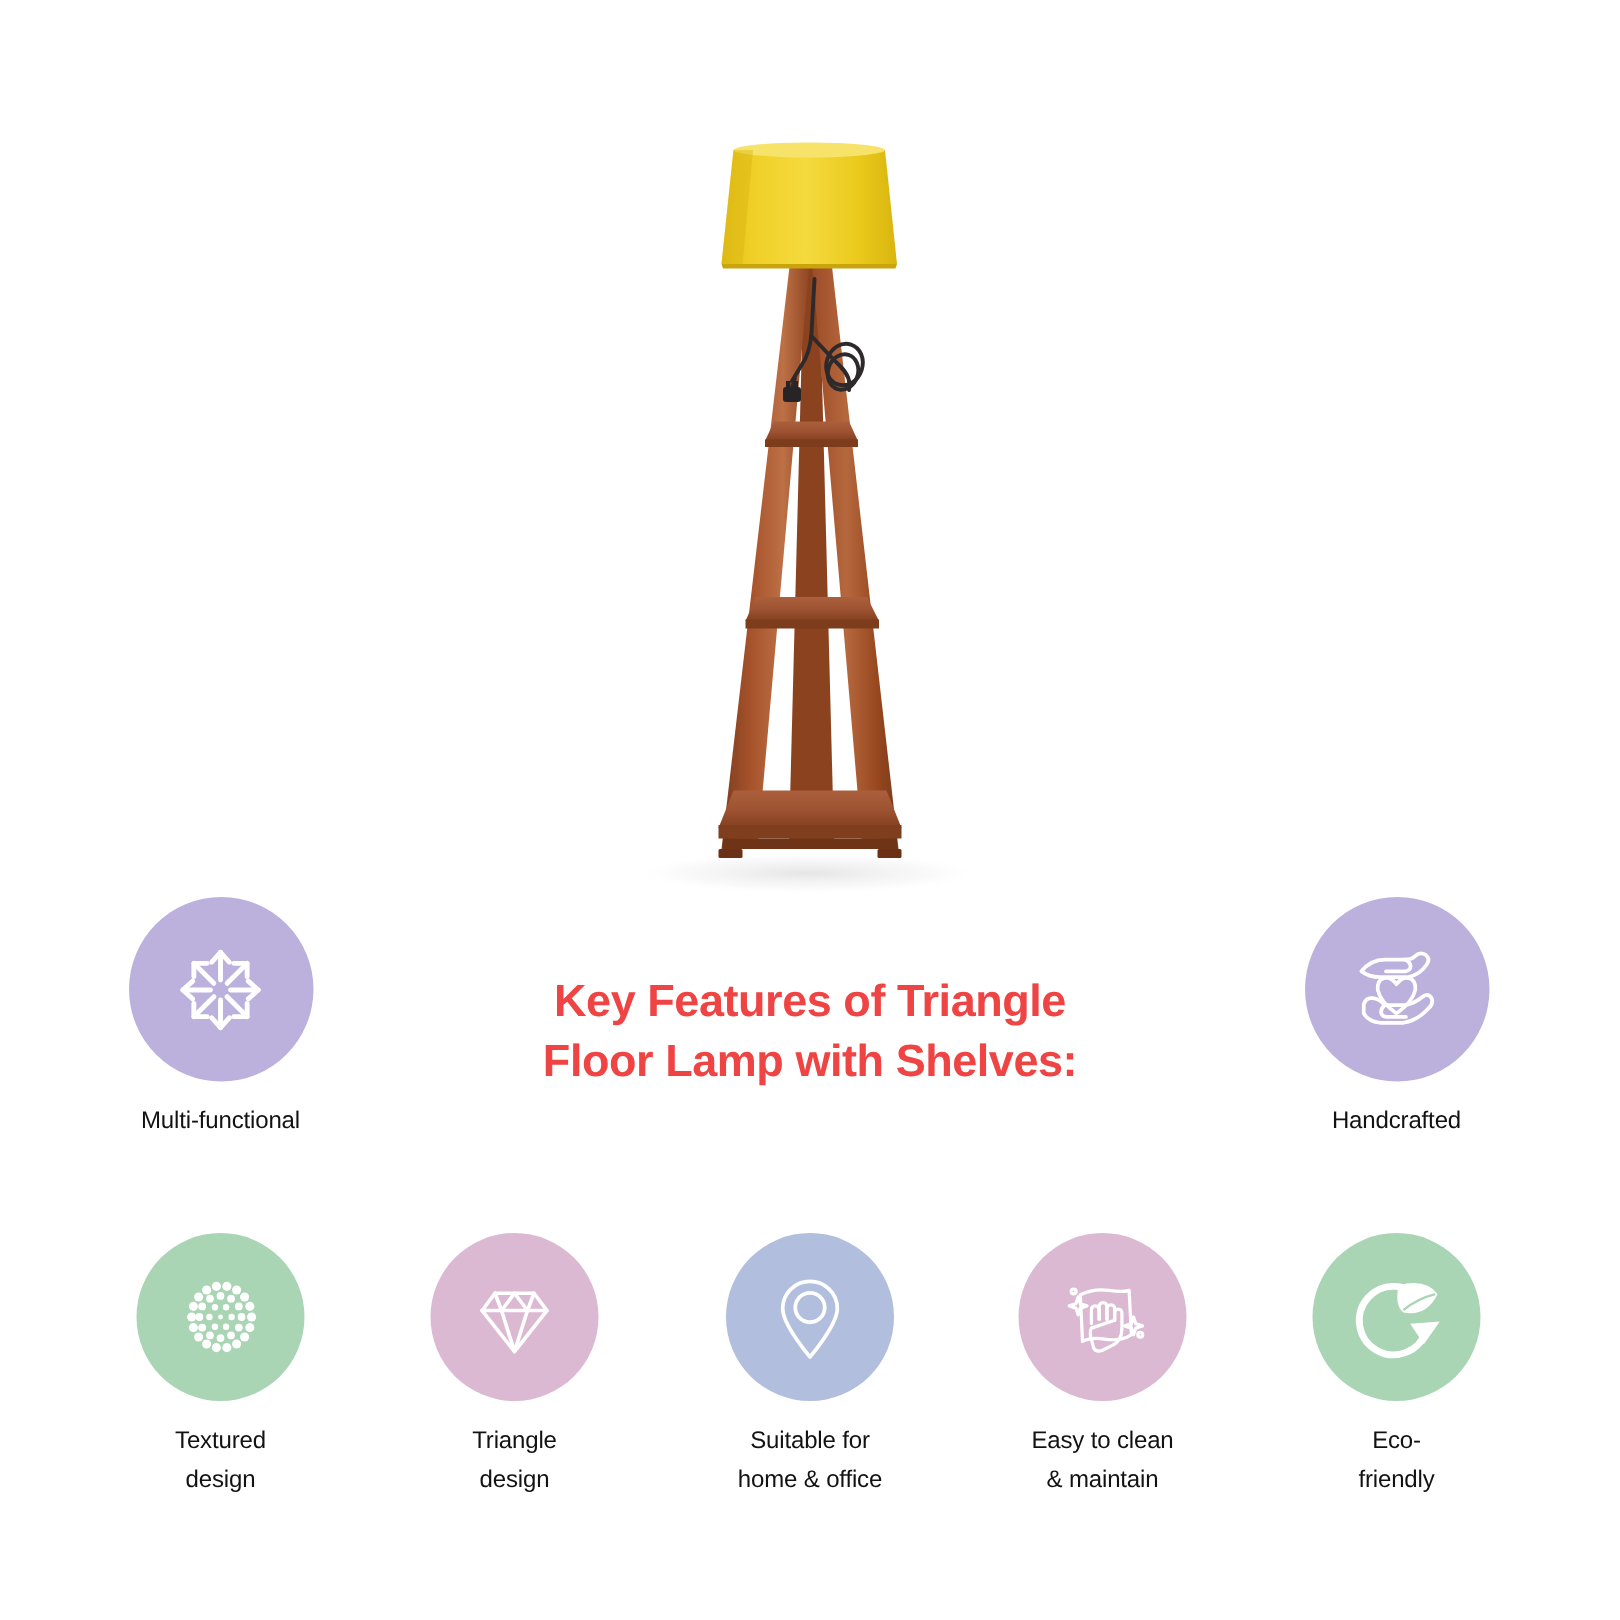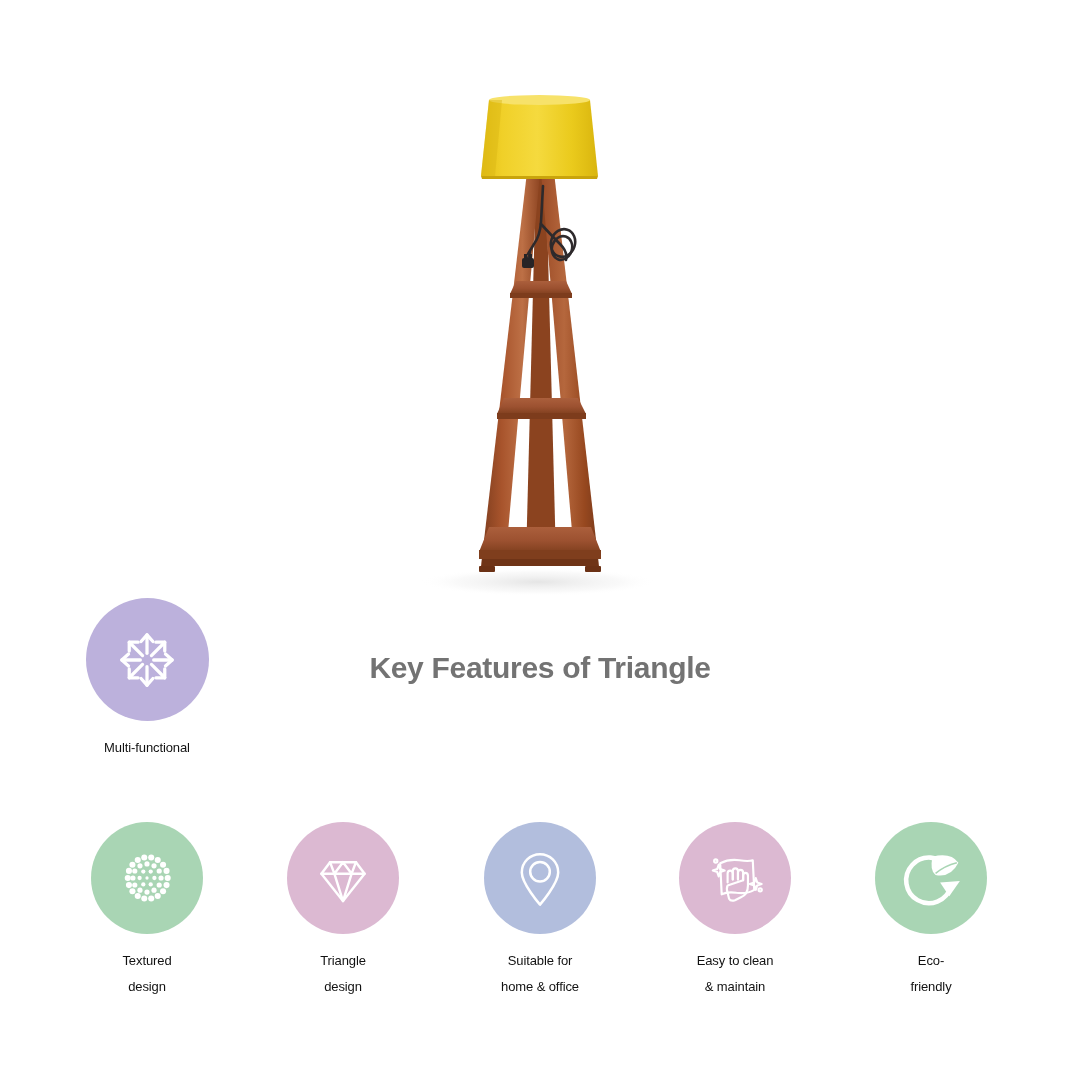--- a/index.html
+++ b/index.html
@@ -33,21 +33,21 @@
   #title-block {
     position: absolute;
     left: 258px;
     top: 648px;
     width: 564px;
     text-align: center;
   }
   .title-line {
     font-size: 30px;
     font-weight: bold;
-    color: #737373;
+    color: #ef4444;
     letter-spacing: -0.3px;
     line-height: 40px;
     white-space: nowrap;
   }
 
   
   .feature {
     position: absolute;
     width: 190px;
     text-align: center;
@@ -61,21 +61,21 @@
     align-items: center;
     justify-content: center;
     box-sizing: border-box;
   }
   .feature.small .disc {
     width: 112px;
     height: 112px;
   }
   .feature .caption {
     margin-top: 14px;
-    font-size: 13px;
+    font-size: 16px;
     color: #121212;
     line-height: 26px;
     letter-spacing: -0.1px;
   }
   .feature .caption .l2 {
     display: block;
   }
 
   
   #feat-multifunctional { left: 52px;  top: 598px; }
@@ -169,20 +169,21 @@
       <ellipse cx="539.5" cy="100" rx="50.5" ry="5" fill="#f7e26a"></ellipse>
 
       <path d="M481 176 L598 176 L597 179 L482 179 Z" fill="#c9a40c"></path>
 
       <polygon points="489,100 502,100 495,176 481,176" fill="#d9b614" opacity="0.45"></polygon>
     </svg>
   </div>
 
   <div id="title-block">
     <div class="title-line">Key Features of Triangle</div>
+    <div class="title-line">Floor Lamp with Shelves:</div>
   </div>
 
   <div class="feature" id="feat-multifunctional">
     <div class="disc" style="background:#bcb1dc">
       <svg class="ico" width="74" height="74" viewBox="0 0 100 100">
         <g fill="none" stroke="#ffffff" stroke-width="4.4" stroke-linecap="round" stroke-linejoin="round">
 
           <path d="M50 16 L50 41"></path>
             <path d="M42 25 L50 16 L58 25"></path>
           <path d="M50 84 L50 59"></path>
@@ -202,20 +203,42 @@
           <path d="M74 74 L56 56"></path>
             <path d="M62 74 L74 74 L74 62"></path>
         </g>
       </svg>
     </div>
     <div class="caption">
       <span>Multi-functional</span>
     </div>
   </div>
 
+  <div class="feature" id="feat-handcrafted">
+    <div class="disc" style="background:#bcb1dc">
+      <svg class="ico" width="78" height="78" viewBox="0 0 100 100">
+        <g fill="none" stroke="#ffffff" stroke-width="3.2" stroke-linecap="round" stroke-linejoin="round">
+
+          <path d="M20 34 Q28 24 40 24 L57 24 Q63 24 66 21 Q70 17 75 20 Q79 23 76 28
+                   Q70 37 60 39 L36 39 Q26 39 20 34 Z"></path>
+          <path d="M57 24 Q62 26 62 30 Q62 33 58 34 L41 34"></path>
+
+          <path d="M50 70 Q36 60 34 50 Q33 42 39 40 Q45 38 50 45
+                   Q55 38 61 40 Q67 42 66 50 Q64 60 50 70 Z"></path>
+
+          <path d="M22 62 Q24 56 30 57 Q36 58 40 63 L58 63 Q66 61 72 56
+                   Q77 52 80 57 Q82 62 77 66 Q68 76 56 78 L36 78 Q26 77 22 70 Z"></path>
+          <path d="M40 63 Q36 66 37 70 Q38 73 42 73 L58 73"></path>
+        </g>
+      </svg>
+    </div>
+    <div class="caption">
+      <span>Handcrafted</span>
+    </div>
+  </div>
 
   <div class="feature small" id="feat-textured">
     <div class="disc" style="background:#a9d5b4">
       <svg class="ico" width="74" height="74" viewBox="0 0 100 100">
         <g fill="#ffffff">
           <circle cx="50" cy="50" r="2.2"></circle>
 
           <circle cx="60.0" cy="50.0" r="2.9"></circle>
             <circle cx="55.0" cy="58.7" r="2.9"></circle>
           <circle cx="45.0" cy="58.7" r="2.9"></circle>

